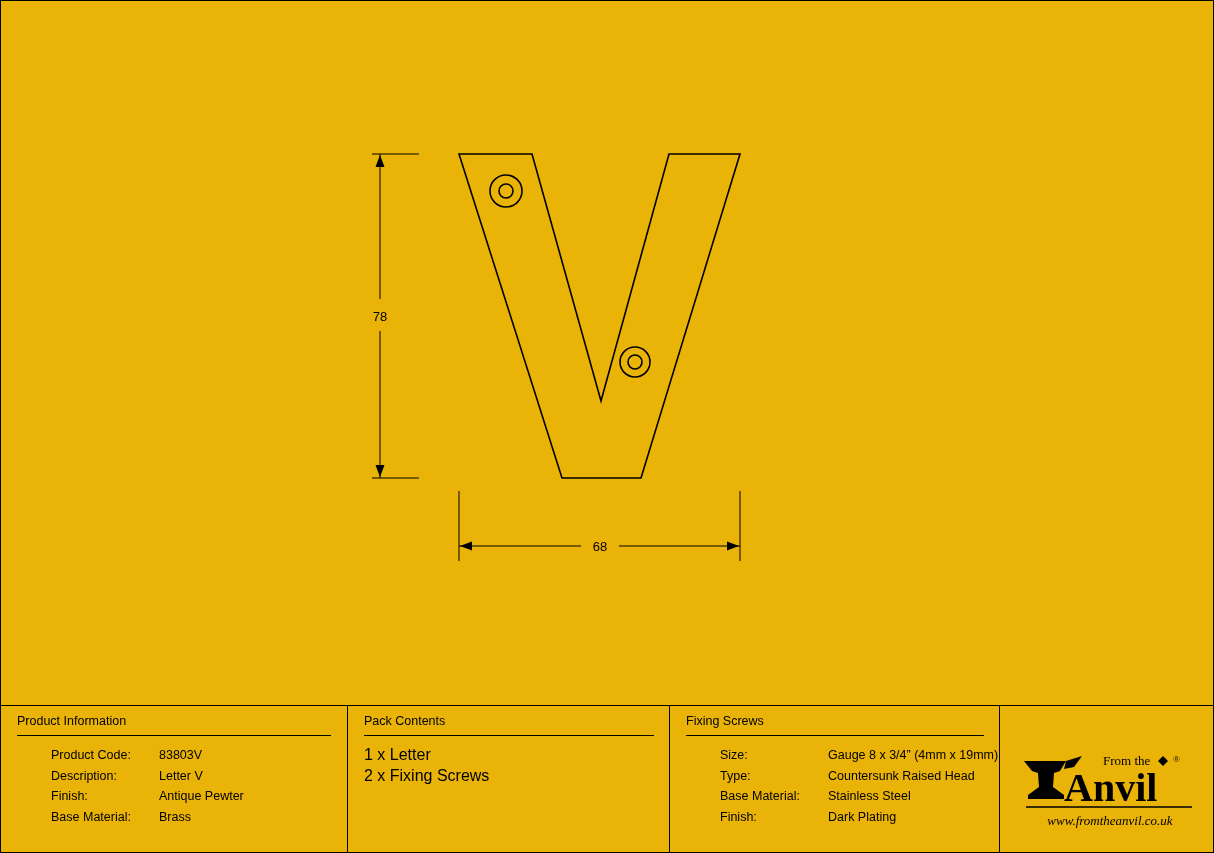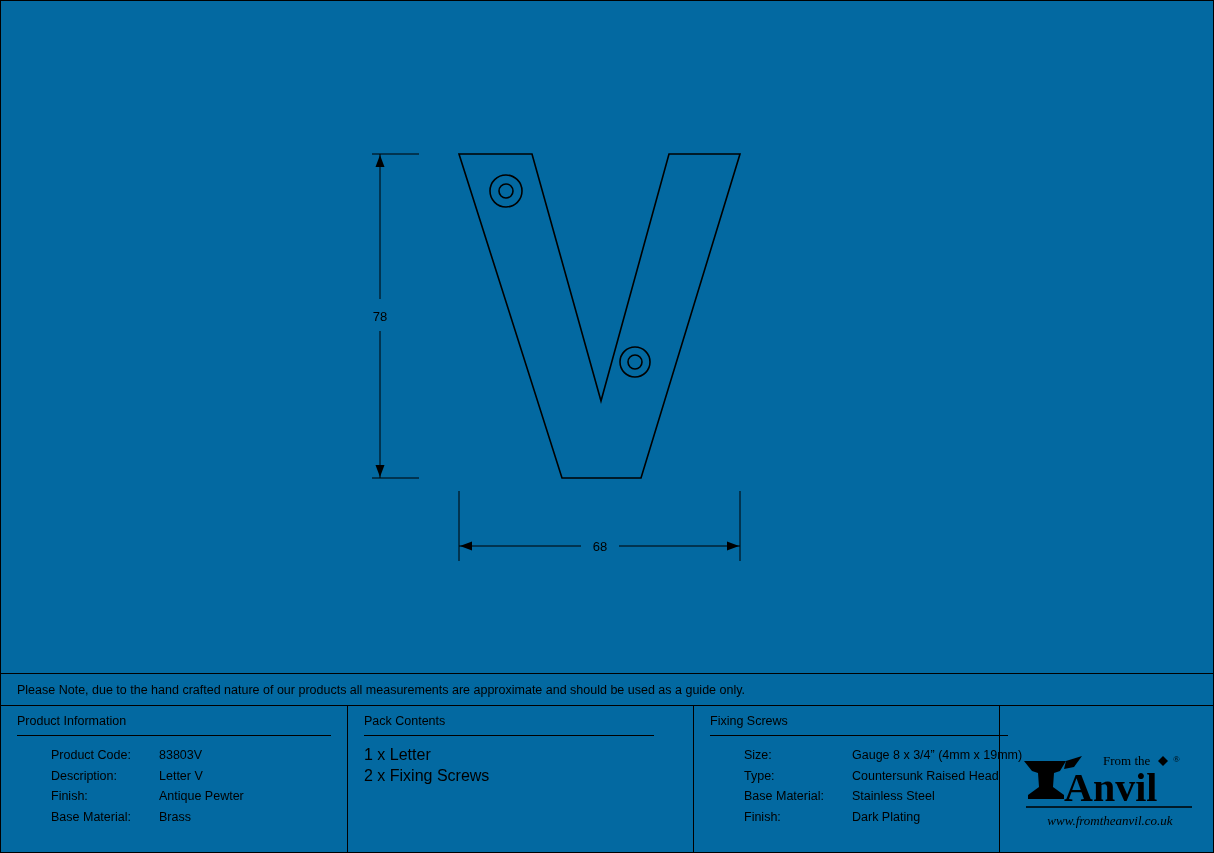--- a/index.html
+++ b/index.html
@@ -10,21 +10,21 @@
   body {
     font-family: "Liberation Sans", sans-serif;
     color: #000000;
   }
   #sheet {
     position: relative;
     width: 1214px;
     height: 853px;
     box-sizing: border-box;
     border: 1px solid #000;
-    background: #0369a1;
+    background: #eab308;
     overflow: hidden;
   }
 
   
   #drawing {
     position: absolute;
     left: 0; top: 0;
     width: 1212px;
     height: 672px;
   }
@@ -107,21 +107,21 @@
     left: 16px;
     top: 39px;
     font-size: 16px;
     line-height: 20.6px;
   }
   .plain .row { display: block; white-space: nowrap; }
 
   
   #col-product { left: 0;    width: 346px; }
   #col-pack    { left: 346px; width: 322px; }
-  #col-screws  { left: 692px; width: 330px; }
+  #col-screws  { left: 668px; width: 330px; }
   #col-logo    { left: 998px; width: 214px; }
 
   #col-product .col-underline { width: 314px; }
   #col-pack .col-underline    { width: 290px; }
   #col-screws .col-underline  { width: 298px; }
 
   #col-product .kv .k { width: 108px; }
   #col-screws  .kv .k { width: 108px; }
 
   
@@ -171,23 +171,20 @@
         <line x1="739" y1="490" x2="739" y2="560"></line>
         <line x1="458" y1="545" x2="580" y2="545"></line>
         <line x1="618" y1="545" x2="739" y2="545"></line>
       </g>
       <polygon points="459,545 471,540.5 471,549.5" fill="#000"></polygon>
       <polygon points="738,545 726,540.5 726,549.5" fill="#000"></polygon>
       <text x="599" y="550" text-anchor="middle" font-family="Liberation Sans, sans-serif" font-size="13" fill="#000">68</text>
     </svg>
   </div>
 
-  <div id="note-row">
-    <div id="note-text">Please Note, due to the hand crafted nature of our products all measurements are approximate and should be used as a guide only.</div>
-  </div>
 
   <div id="table-row">
 
     <div class="col" id="col-product">
       <div class="col-title">Product Information</div>
       <div class="col-underline"></div>
       <div class="kv">
         <span class="row">
           <span class="k">Product Code:</span><span class="v">83803V</span>
         </span>

